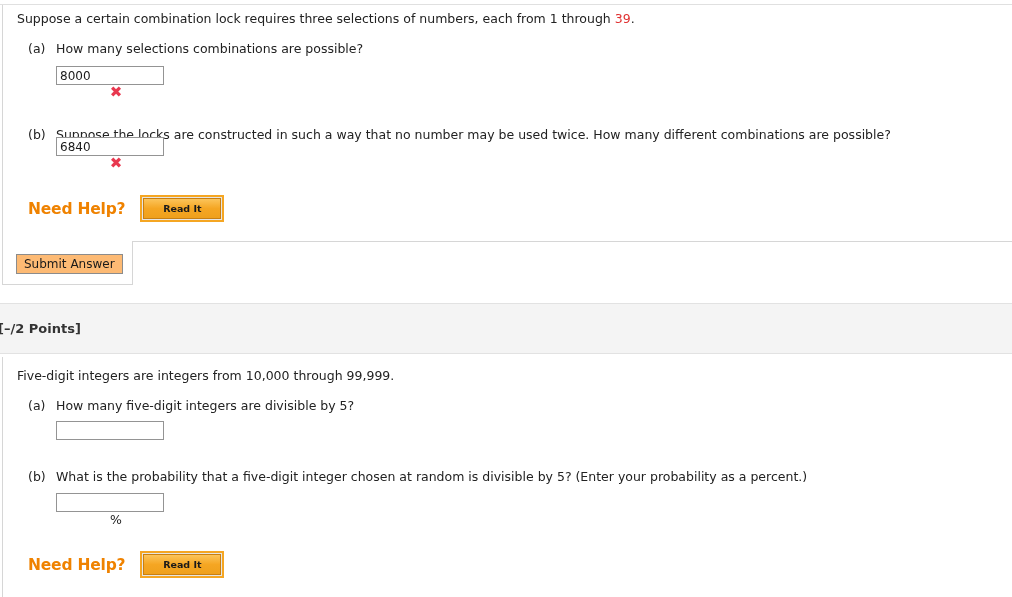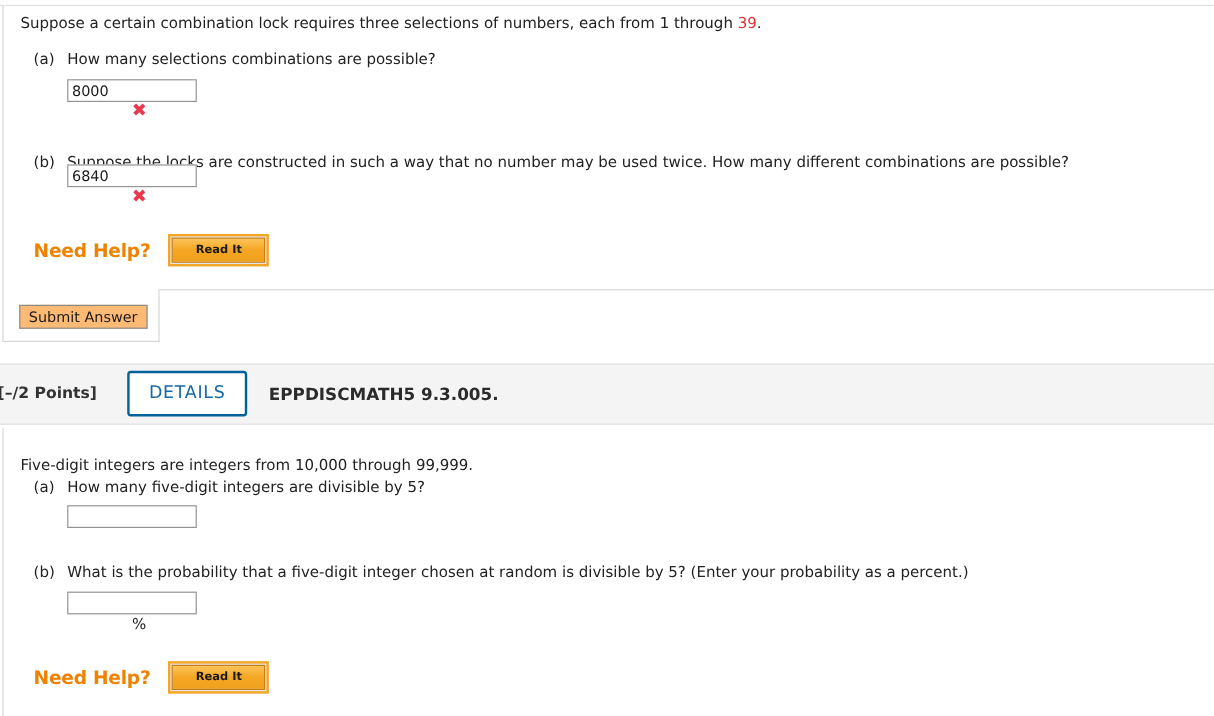--- a/index.html
+++ b/index.html
@@ -272,27 +272,25 @@
       </div>
     </div>
   </div>
 
   <div class="submit-panel"></div>
   <div class="submit-rule"></div>
   <button class="submit-btn">Submit Answer</button>
 
   <div class="qheader">
     <span class="points">[–/2 Points]</span>
-    <span class="qcode">EPPDISCMATH5 9.3.005.</span>
   </div>
-  <div class="details-btn">DETAILS</div>
 
   <div class="q-body">
 
-    <div class="stem" style="top:380px;">Five-digit integers are integers from 10,000 through 99,999.</div>
+    <div class="stem" style="top:368px;">Five-digit integers are integers from 10,000 through 99,999.</div>
 
     <div class="part" style="top:398px;">
       <span class="plabel">(a)</span><span>How many five-digit integers are divisible by 5?</span>
     </div>
     <div class="ansrow" style="top:421px;">
       <input class="ansbox ghost-input" type="text" value="" style="">
     </div>
 
     <div class="part" style="top:469px;">
       <span class="plabel">(b)</span><span>What is the probability that a five-digit integer chosen at random is divisible by 5? (Enter your probability as a percent.)</span>

